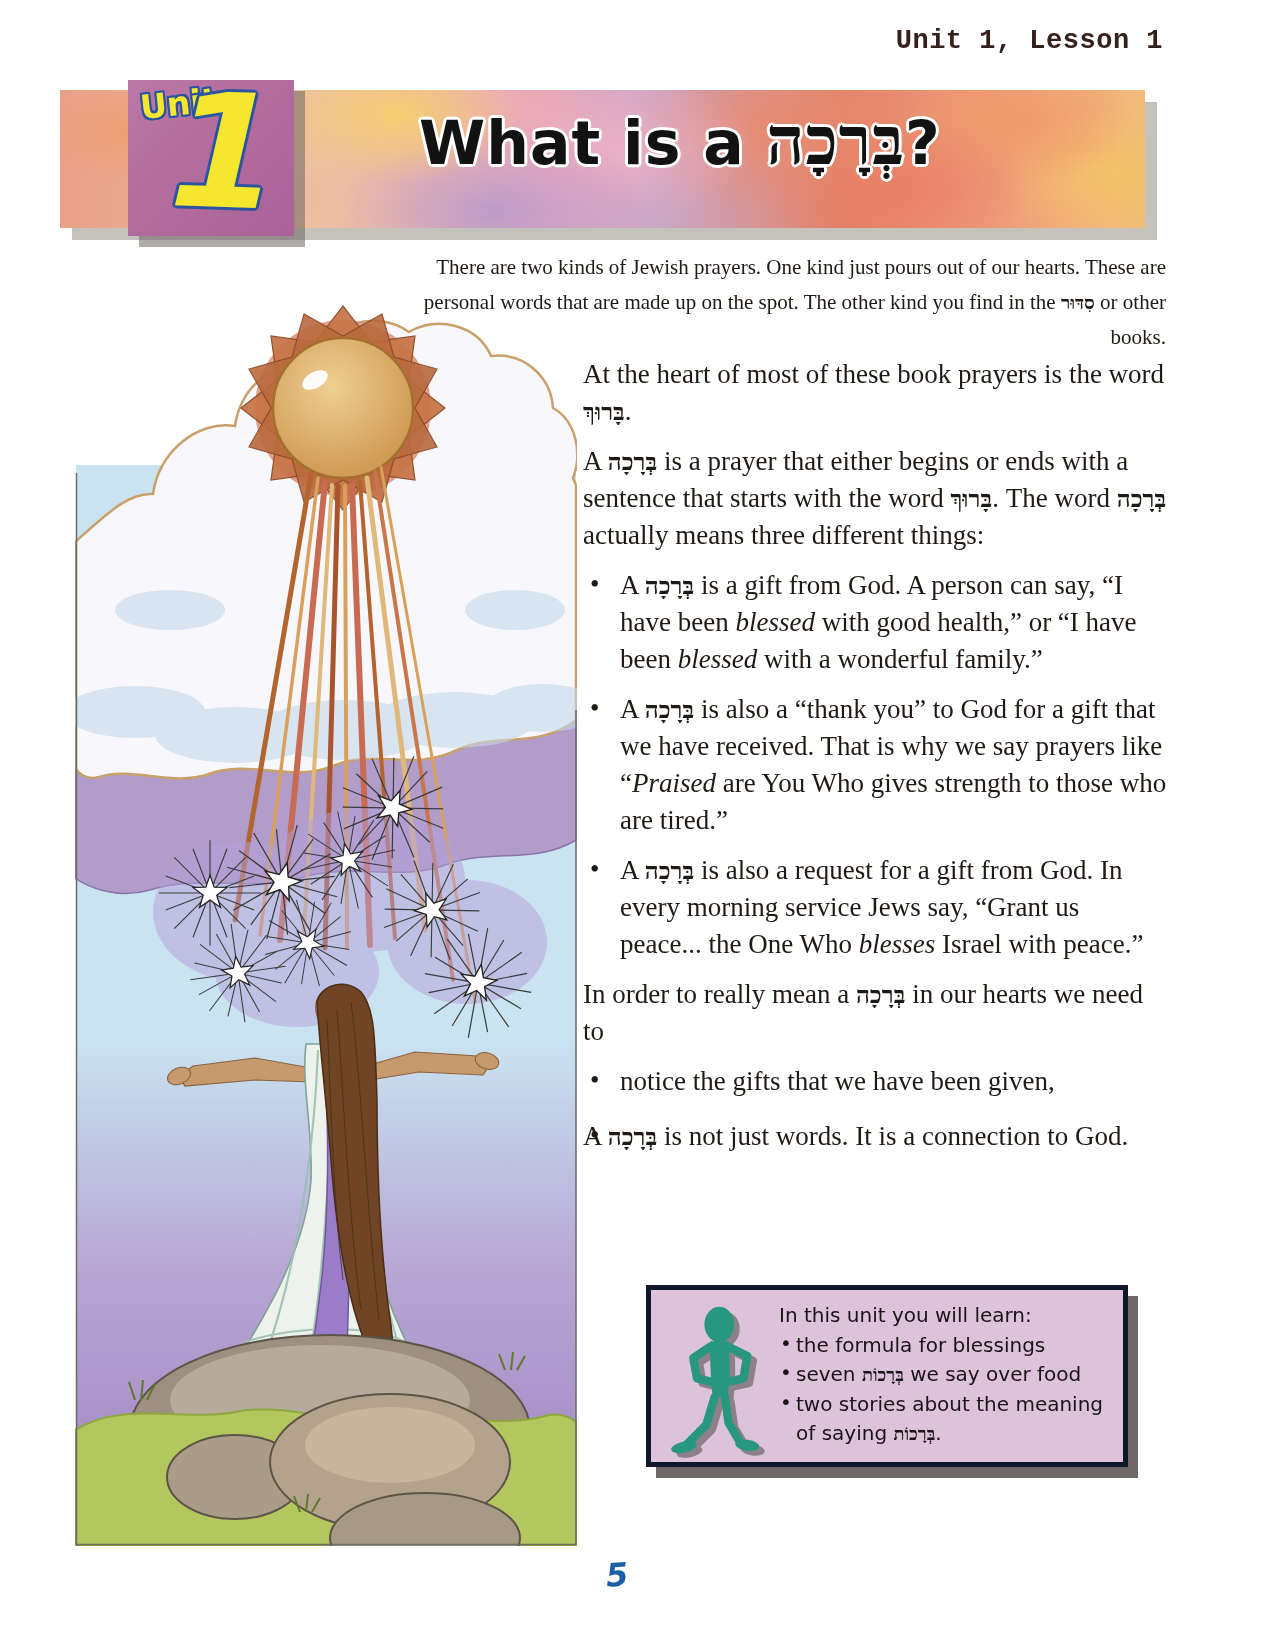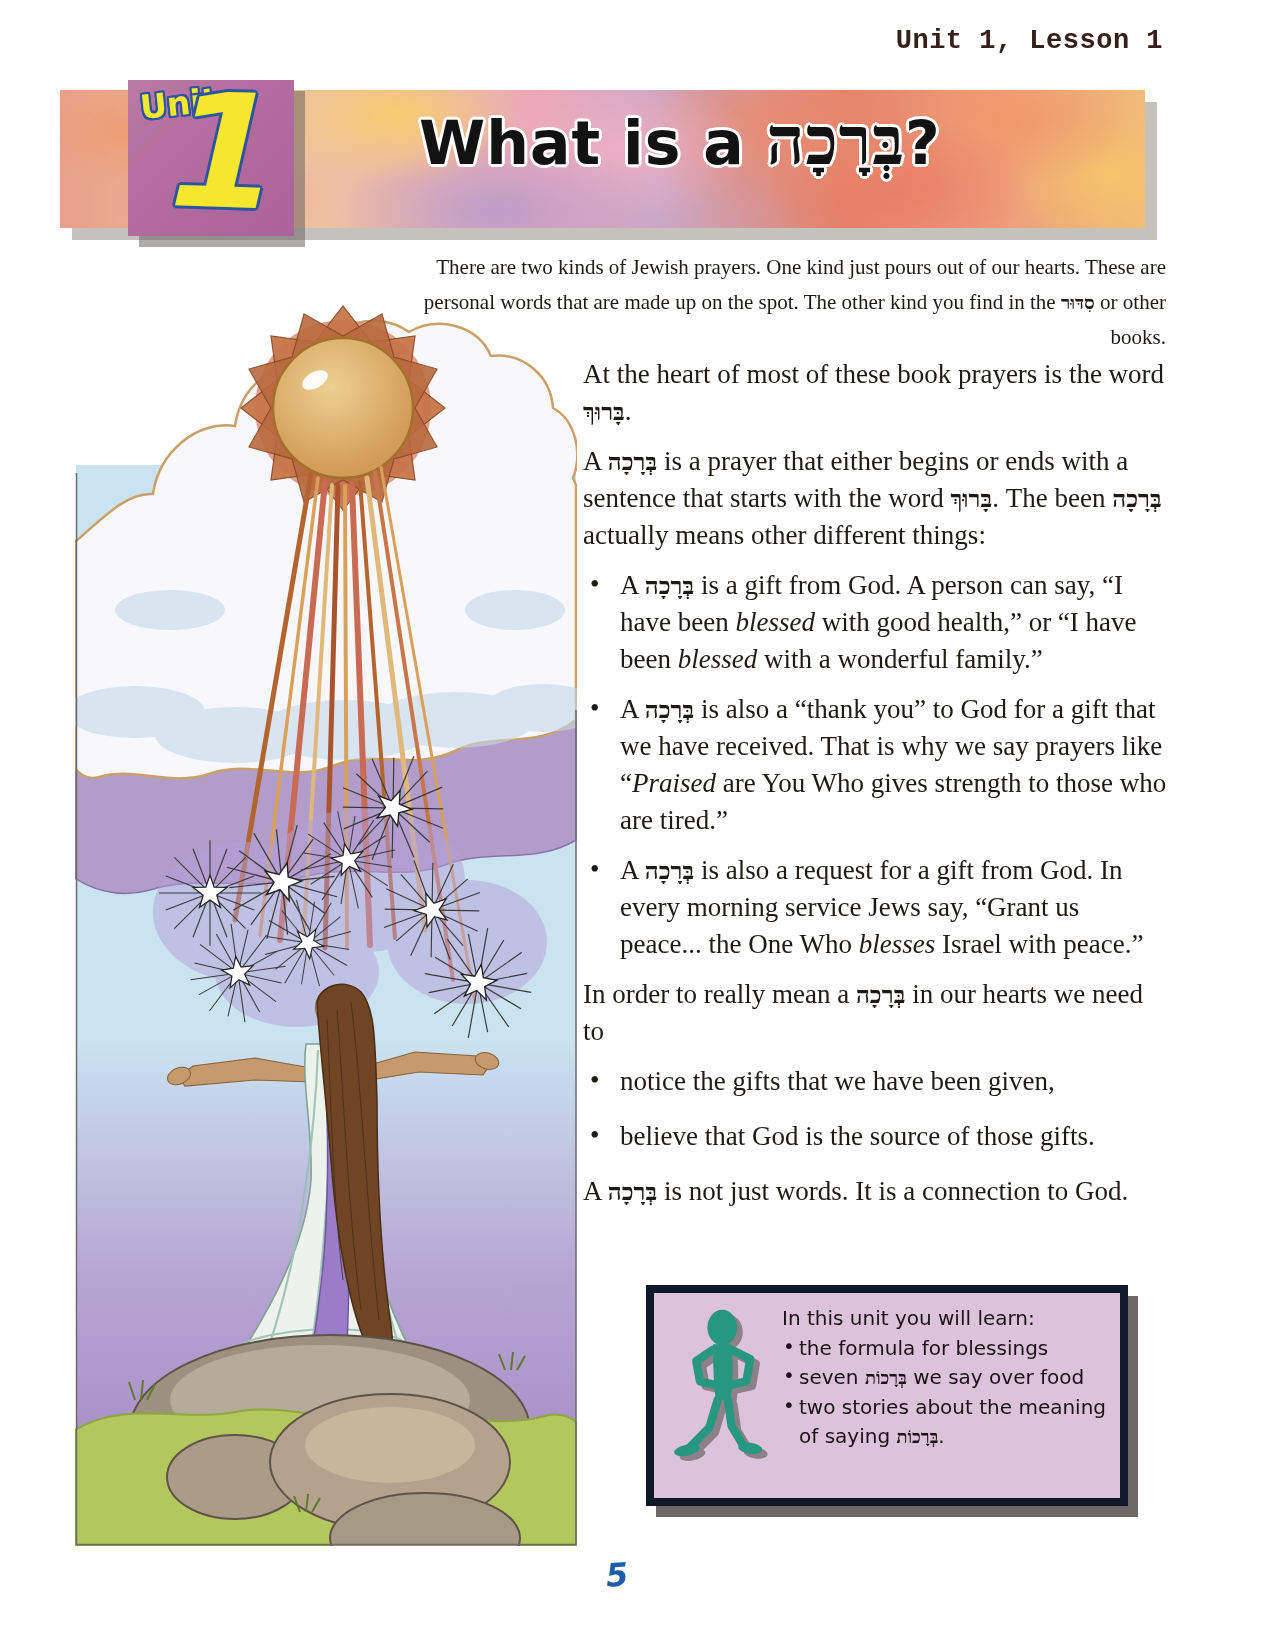--- a/index.html
+++ b/index.html
@@ -70,22 +70,22 @@
   .text-col p { margin:0 0 13px 0; }
   .bullet { position:relative; padding-left:37px; margin:0 0 13px 0; }
   .bullet .dot { position:absolute; left:7px; top:-1px; }
   .minib { margin-top:5px; margin-bottom:18px; }
 
   
   .illustration { position:absolute; left:75px; top:280px; width:502px; height:1266px; }
 
   
   .learn-box {
-    position:absolute; left:646px; top:1285px; width:482px; height:221px;
-    background:#dcc3da; border:8px solid #0f172a;
+    position:absolute; left:646px; top:1285px; width:482px; height:182px;
+    background:#dcc3da; border:5px solid #0f172a;
     box-shadow:10px 11px 0 rgba(72,66,62,0.8);
   }
   .mascot { position:absolute; left:16px; top:14px; width:112px; height:158px; }
   .box-text {
     position:absolute; left:128px; top:11px; right:8px;
     font-family:"DejaVu Sans", sans-serif; font-size:20px; line-height:29px; color:#1c1218;
   }
   .box-heading { margin-bottom:1px; }
   .box-item { position:relative; padding-left:17px; }
   .box-item .bdot { position:absolute; left:1px; top:-2px; }
@@ -239,27 +239,27 @@
       </g>
     </g>
 
     <path d="M1.5,193 L1.5,1264.5 L501,1264.5 M501,1264.5 L501,430" fill="none" stroke="#6b6b6b" stroke-width="1.5"></path>
   </svg>
 
   <div class="intro-a"><span>There are two kinds of Jewish prayers. One kind just pours out of our hearts. These are personal words that are made up on the spot. The other kind you find in the </span><span class="heb">סִדּוּר</span><span> or other books.</span></div>
 
   <div class="text-col">
     <p><span>At the heart of most of these book prayers is the word </span><span class="heb">בָּרוּךְ</span><span>.</span></p>
-    <p><span>A </span><span class="heb">בְּרָכָה</span><span> is a prayer that either begins or ends with a sentence that starts with the word </span><span class="heb">בָּרוּךְ</span><span>. The been </span><span class="heb">בְּרָכָה</span><span> actually means other different things:</span></p>
+    <p><span>A </span><span class="heb">בְּרָכָה</span><span> is a prayer that either begins or ends with a sentence that starts with the word </span><span class="heb">בָּרוּךְ</span><span>. The word </span><span class="heb">בְּרָכָה</span><span> actually means three different things:</span></p>
     <div class="bullet"><span class="dot">•</span><span><span>A </span><span class="heb">בְּרָכָה</span><span> is a gift from God. A person can say, “I have been </span><span class="ital">blessed</span><span> with good health,” or “I have been </span><span class="ital">blessed</span><span> with a wonderful family.”</span></span></div>
     <div class="bullet"><span class="dot">•</span><span><span>A </span><span class="heb">בְּרָכָה</span><span> is also a “thank you” to God for a gift that we have received. That is why we say prayers like “</span><span class="ital">Praised</span><span> are You Who gives strength to those who are tired.”</span></span></div>
     <div class="bullet"><span class="dot">•</span><span><span>A </span><span class="heb">בְּרָכָה</span><span> is also a request for a gift from God. In every morning service Jews say, “Grant us peace... the One Who </span><span class="ital">blesses</span><span> Israel with peace.”</span></span></div>
     <p><span>In order to really mean a </span><span class="heb">בְּרָכָה</span><span> in our hearts we need to</span></p>
     <div class="bullet minib"><span class="dot">•</span><span><span>notice the gifts that we have been given,</span></span></div>
-    <div class="bullet minib"><span class="dot">•</span><span><span>believe that God is the source of those gifts.</span></span></div>
+    <div class="bullet minib"><span class="dot">•</span></div>
     <p><span>A </span><span class="heb">בְּרָכָה</span><span> is not just words. It is a connection to God.</span></p>
   </div>
 
   <div class="learn-box">
     <svg class="mascot" viewBox="0 0 112 170" xmlns="http://www.w3.org/2000/svg">
       <g transform="translate(6,5)" opacity="0.55">
         <ellipse cx="52" cy="22" rx="16" ry="19" fill="#504a46"></ellipse>
         <path d="M42,40 L62,40 C64,65 63,85 61,100 L45,100 C43,85 42,65 42,40 Z" fill="#504a46"></path>
         <g stroke="#504a46" stroke-width="9" stroke-linecap="round" stroke-linejoin="round" fill="none">
           <path d="M42,46 L24,58 L28,80 L45,84"></path>

